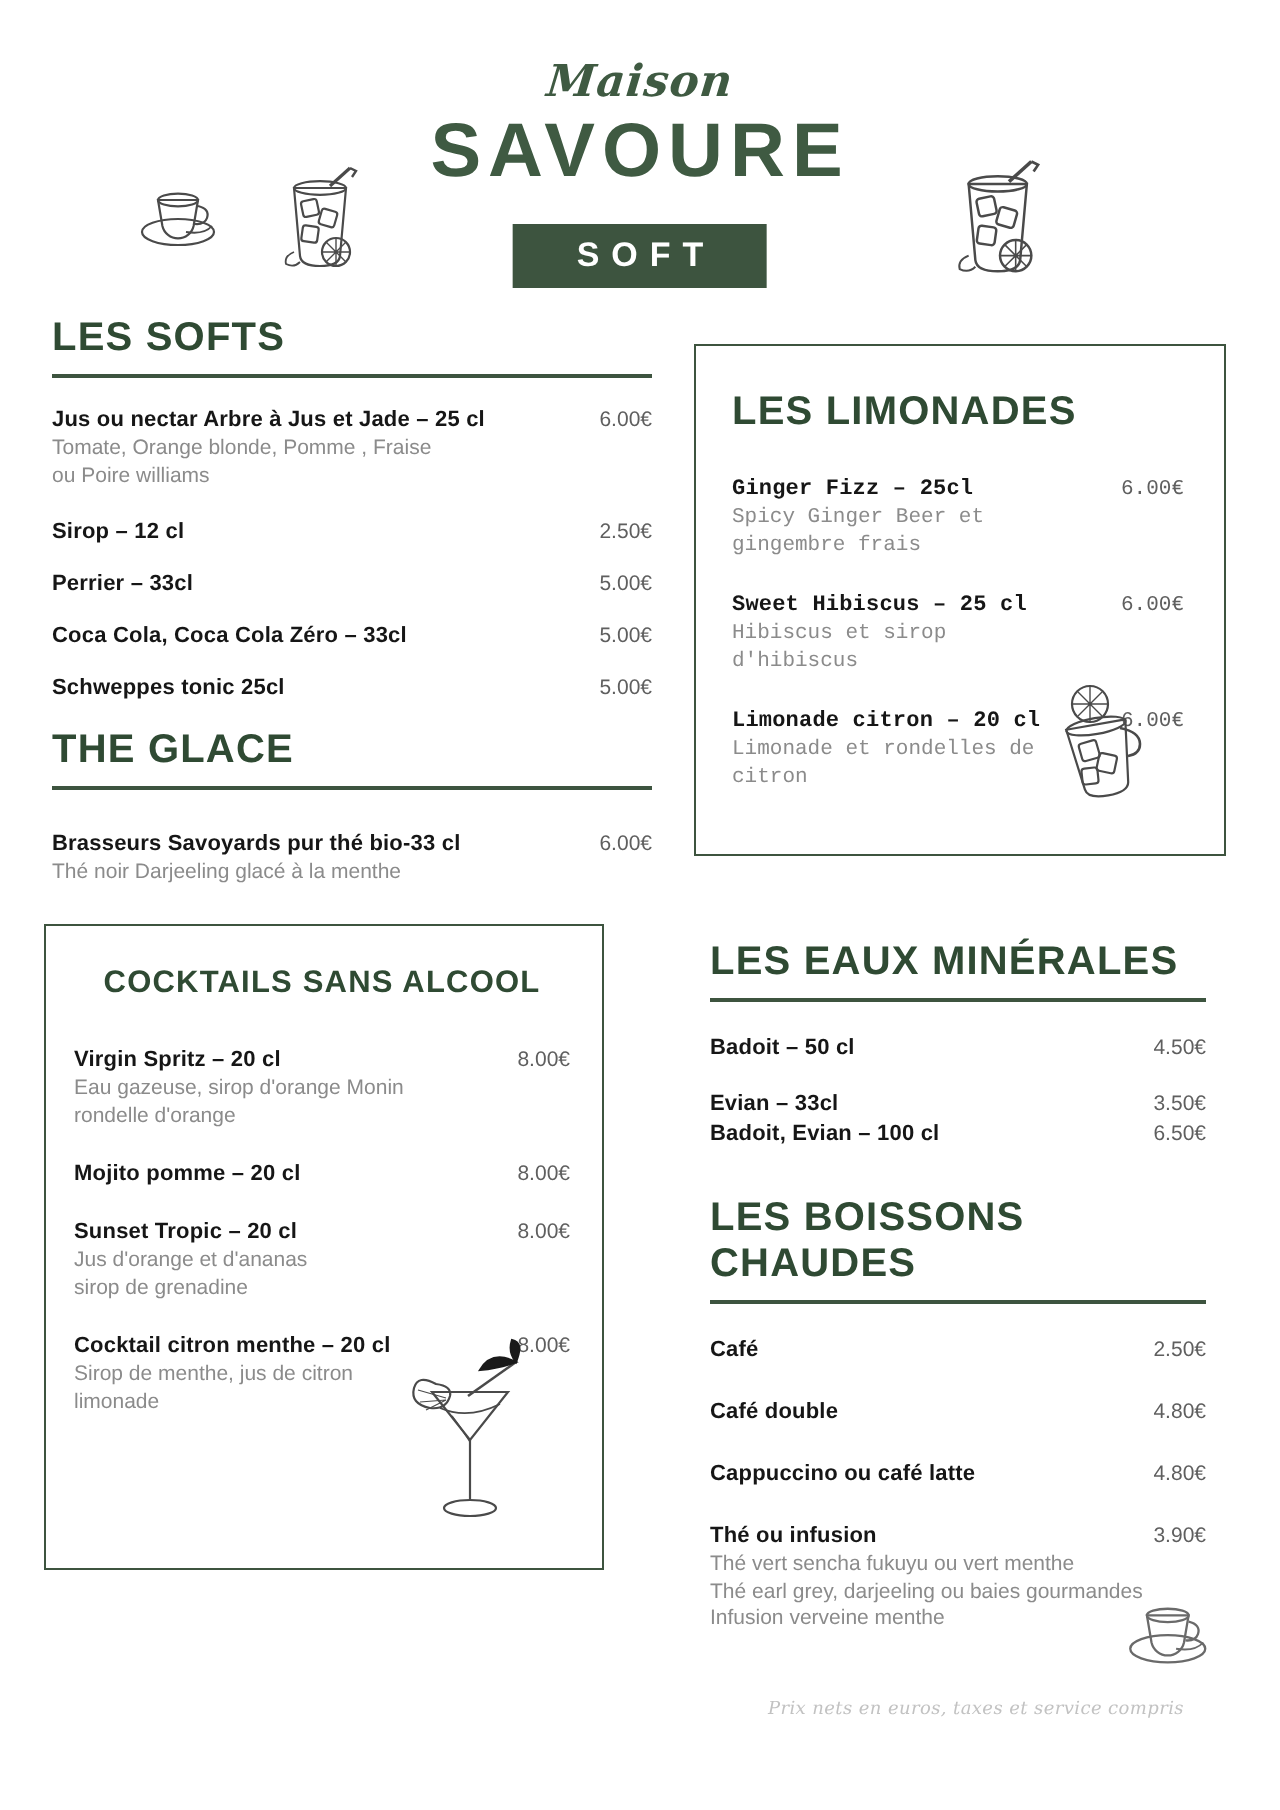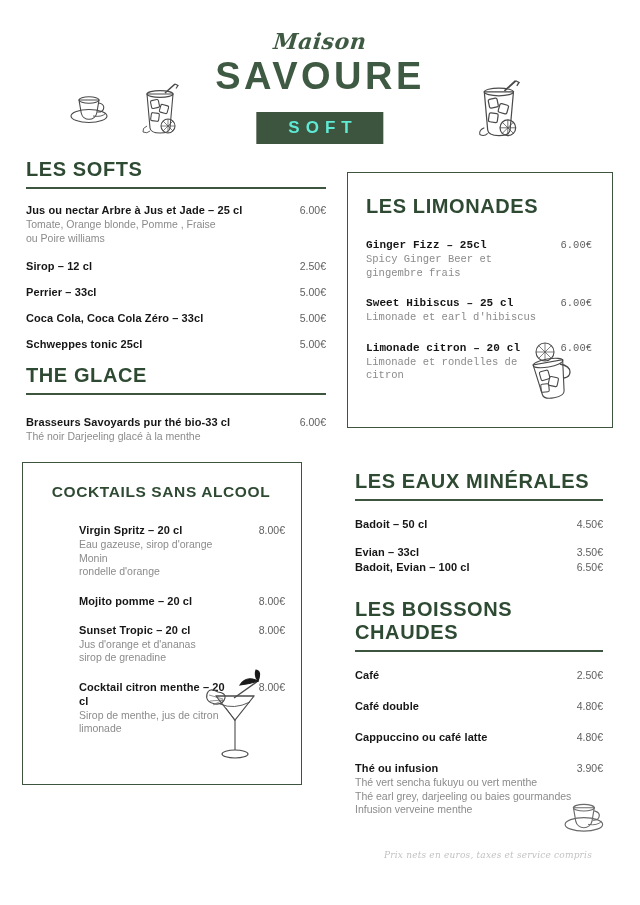--- a/index.html
+++ b/index.html
@@ -36,21 +36,21 @@
     font-family: "Liberation Sans", sans-serif;
     font-weight: bold;
     font-size: 38px;
     letter-spacing: 3.5px;
     color: #3f5a42;
   }
   .soft-badge {
     position: absolute; left: 50%; top: 112px;
     transform: translateX(-50%);
     background: #3d543f;
-    color: #5eead4;
+    color: #ffffff;
     font-size: 17px;
     font-weight: bold;
     letter-spacing: 6px;
     padding: 7px 26px 8px 32px;
     line-height: 1;
   }
   .deco { position: absolute; }
   .deco-cup-left { left: 68px; top: 86px; }
   .deco-glass-left { left: 136px; top: 82px; }
   .deco-glass-right { left: 472px; top: 78px; }
@@ -112,21 +112,21 @@
   .box-cocktails {
     position: absolute; left: 22px; top: 462px;
     width: 280px; height: 323px;
     border: 1.4px solid #3d543f;
     padding: 20px 16px 0 14px;
   }
   .box-cocktails .cocktail-head {
     text-align: center; font-size: 15.5px; font-weight: bold;
     color: #2f4a33; letter-spacing: 0.6px;
   }
-  .box-cocktails .items { margin-top: 22px; margin-left: 42px; }
+  .box-cocktails .items { margin-top: 22px; }
   .box-cocktails .item { margin-bottom: 15px; }
   .box-cocktails .item-price { width: 50px; }
   .box-cocktails .item-desc { padding-right: 50px; }
 
   
   .col-eaux { position: absolute; left: 355px; top: 470px; width: 248px; }
   .col-eaux .items { margin-top: 16px; }
   .col-eaux .item-price { width: 48px; }
   .col-eaux .item { margin-bottom: 14px; }
   .pair-row { display: flex; align-items: flex-start; }
@@ -268,21 +268,21 @@
           <div class="item-name">Ginger Fizz – 25cl</div>
           <div class="item-price">6.00€</div>
         </div>
         <div class="item-desc" style="white-space:pre-line">Spicy Ginger Beer et gingembre frais</div>
       </div>
       <div class="item">
         <div class="item-row">
           <div class="item-name">Sweet Hibiscus – 25 cl</div>
           <div class="item-price">6.00€</div>
         </div>
-        <div class="item-desc" style="white-space:pre-line">Limonade et earl d'hibiscus</div>
+        <div class="item-desc" style="white-space:pre-line">Hibiscus et sirop d'hibiscus</div>
       </div>
       <div class="item">
         <div class="item-row">
           <div class="item-name">Limonade citron – 20 cl</div>
           <div class="item-price">6.00€</div>
         </div>
         <div class="item-desc" style="white-space:pre-line">Limonade et rondelles de citron</div>
       </div>
     </div>
   </div>

